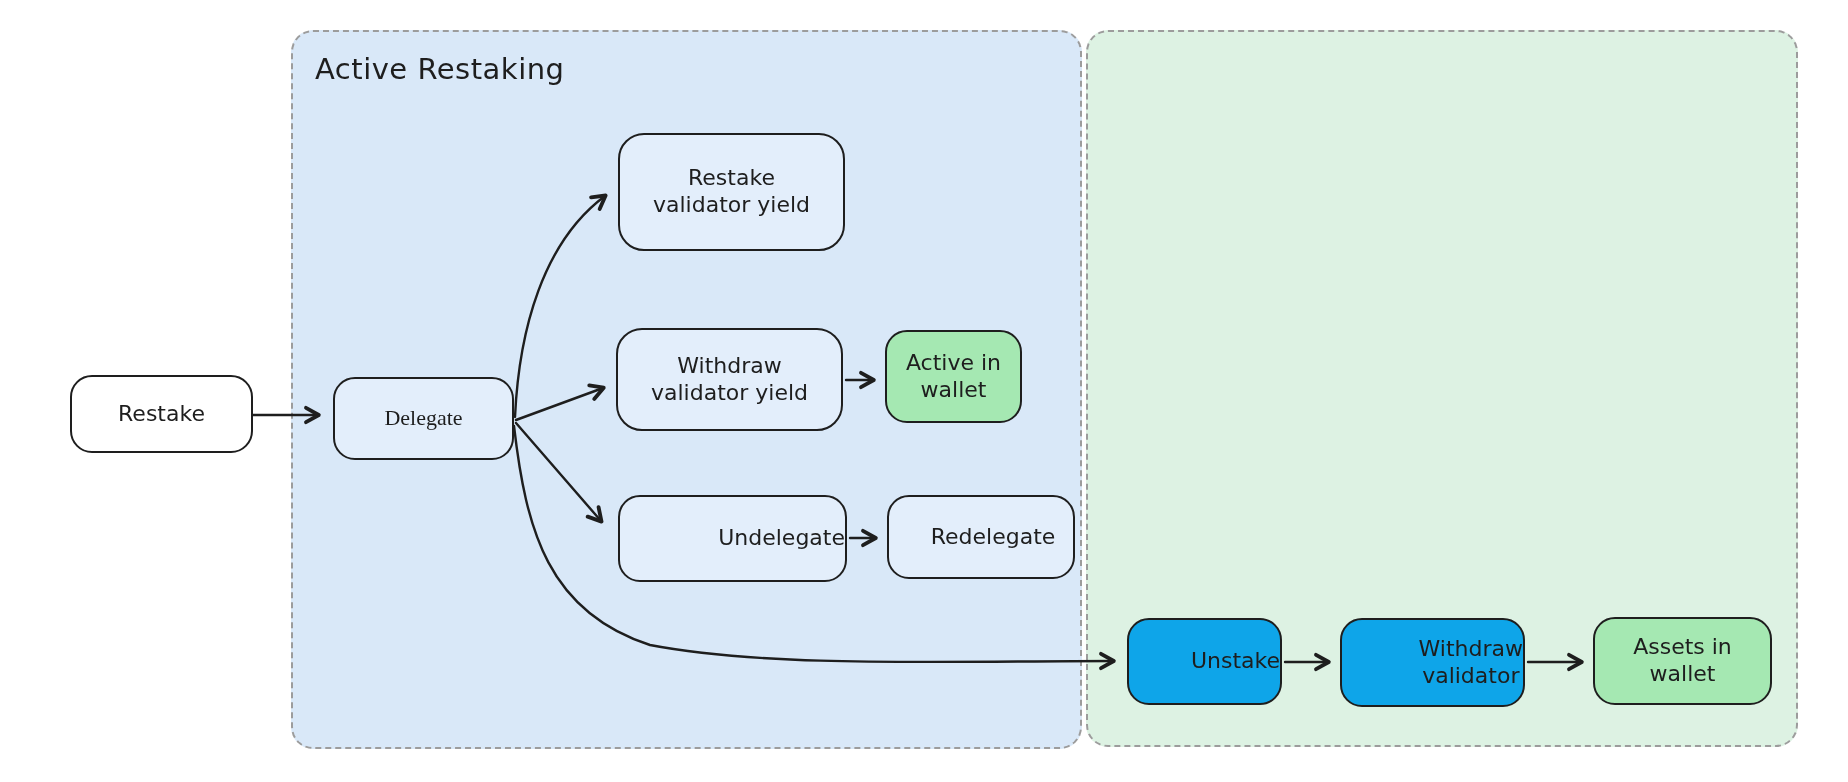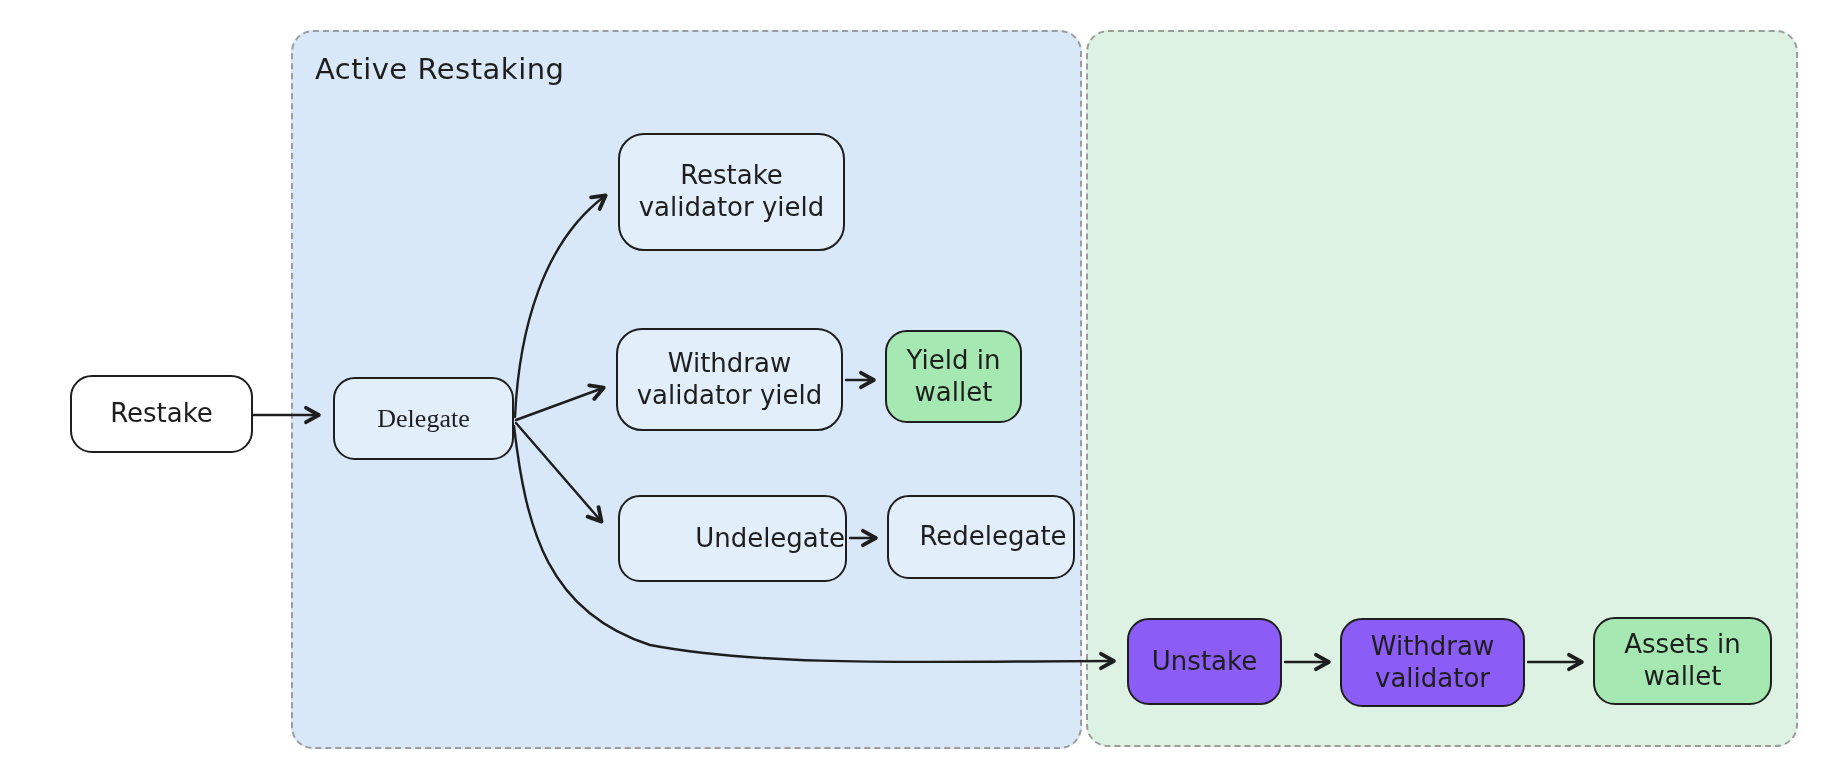--- a/index.html
+++ b/index.html
@@ -37,29 +37,29 @@
   
   .node {
     position: absolute;
     box-sizing: border-box;
     border: 2.5px solid #1e1e1e;
     border-radius: 22px;
     display: flex;
     align-items: center;
     justify-content: center;
     text-align: center;
-    font-size: 26px;
+    font-size: 22px;
     line-height: 1.22;
     white-space: pre-line;
     z-index: 4;
     color: #1e1e1e;
   }
   .fill-white       { background: #ffffff; }
   .fill-blue        { background: #e3eefb; }
-  .fill-green-light { background: #8b5cf6; }
+  .fill-green-light { background: #0ea5e9; justify-content: flex-end; }
   .fill-green       { background: #a5e8b2; }
 
   #node-restake                  { left: 70px;   top: 375px; width: 183px; height: 78px; }
   #node-delegate                 { left: 333px;  top: 377px; width: 181px; height: 83px; font-family: Liberation Serif, serif; }
   #node-restake-validator-yield  { left: 618px;  top: 133px; width: 227px; height: 118px; border-radius: 26px; }
   #node-withdraw-validator-yield { left: 616px;  top: 328px; width: 227px; height: 103px; border-radius: 26px; }
   #node-yield-in-wallet          { left: 885px;  top: 330px; width: 137px; height: 93px; }
   #node-undelegate               { left: 618px;  top: 495px; width: 229px; height: 87px; justify-content: flex-end; }
   #node-redelegate               { left: 887px;  top: 495px; width: 188px; height: 84px; padding-left: 24px; }
   #node-unstake                  { left: 1127px; top: 618px; width: 155px; height: 87px; }
@@ -115,21 +115,21 @@
     <span>Restake
 validator yield</span>
   </div>
 
   <div class="node fill-blue" id="node-withdraw-validator-yield">
     <span>Withdraw
 validator yield</span>
   </div>
 
   <div class="node fill-green" id="node-yield-in-wallet">
-    <span>Yield in
+    <span>Active in
 wallet</span>
   </div>
 
   <div class="node fill-blue" id="node-undelegate">
     <span>Undelegate</span>
   </div>
 
   <div class="node fill-blue" id="node-redelegate">
     <span>Redelegate</span>
   </div>

